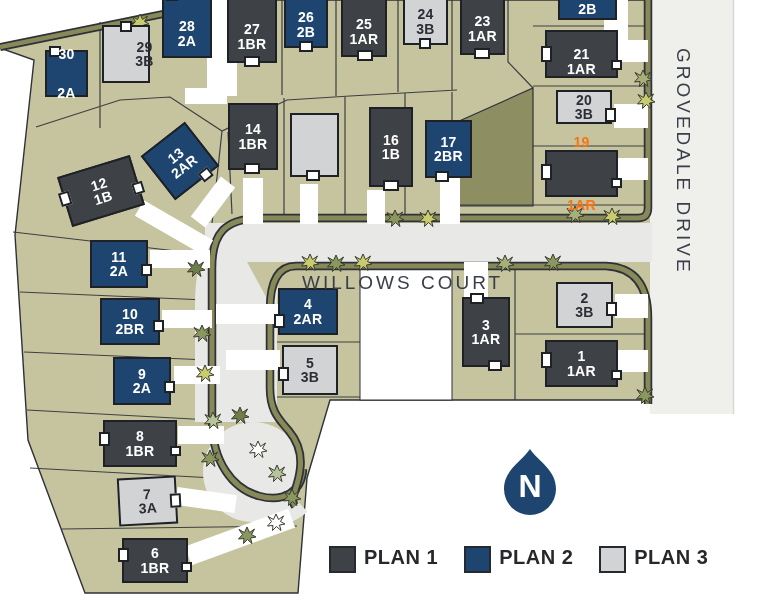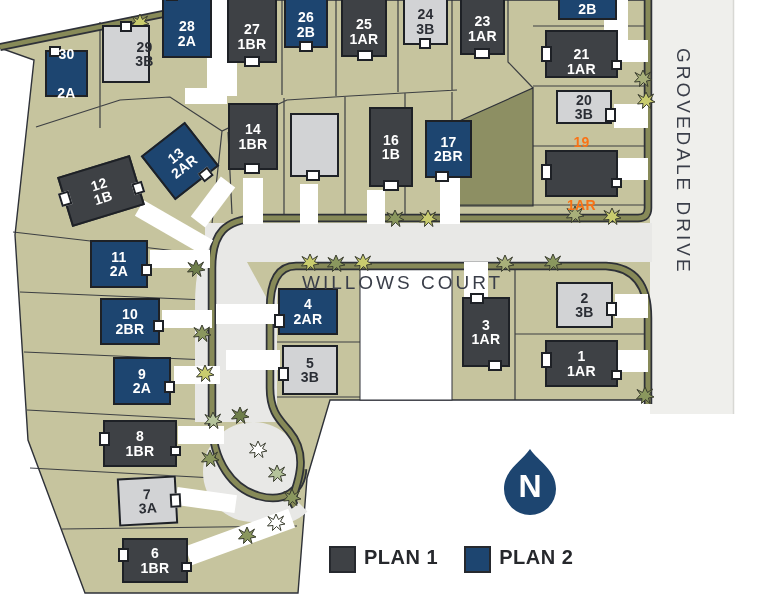--- a/index.html
+++ b/index.html
@@ -338,15 +338,19 @@
 
   <div id="legend">
     <div class="legend-item">
       <span class="legend-swatch" style="background: rgb(62, 65, 69);"></span>
       <span class="legend-label">PLAN 1</span>
     </div>
     <div class="legend-item">
       <span class="legend-swatch" style="background: rgb(29, 69, 112);"></span>
       <span class="legend-label">PLAN 2</span>
     </div>
+    <div class="legend-item">
+      <span class="legend-swatch" style="background: rgb(210, 211, 213);"></span>
+      <span class="legend-label">PLAN 3</span>
+    </div>
   </div>
 
 </div>
 
 </body></html>

